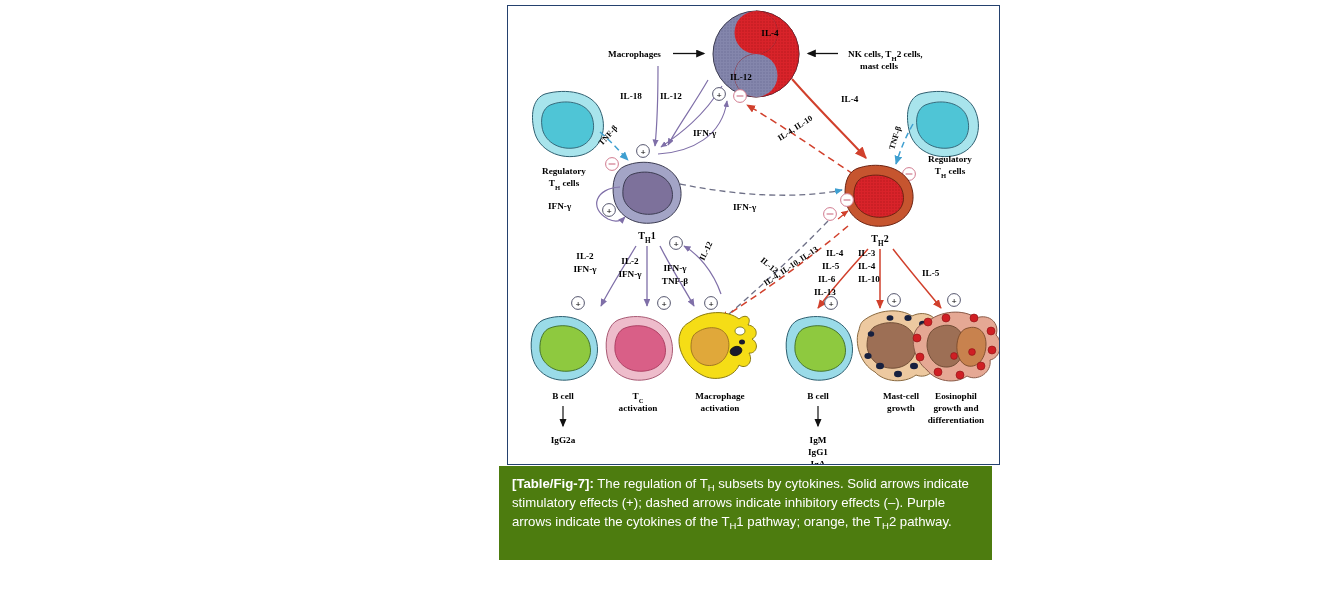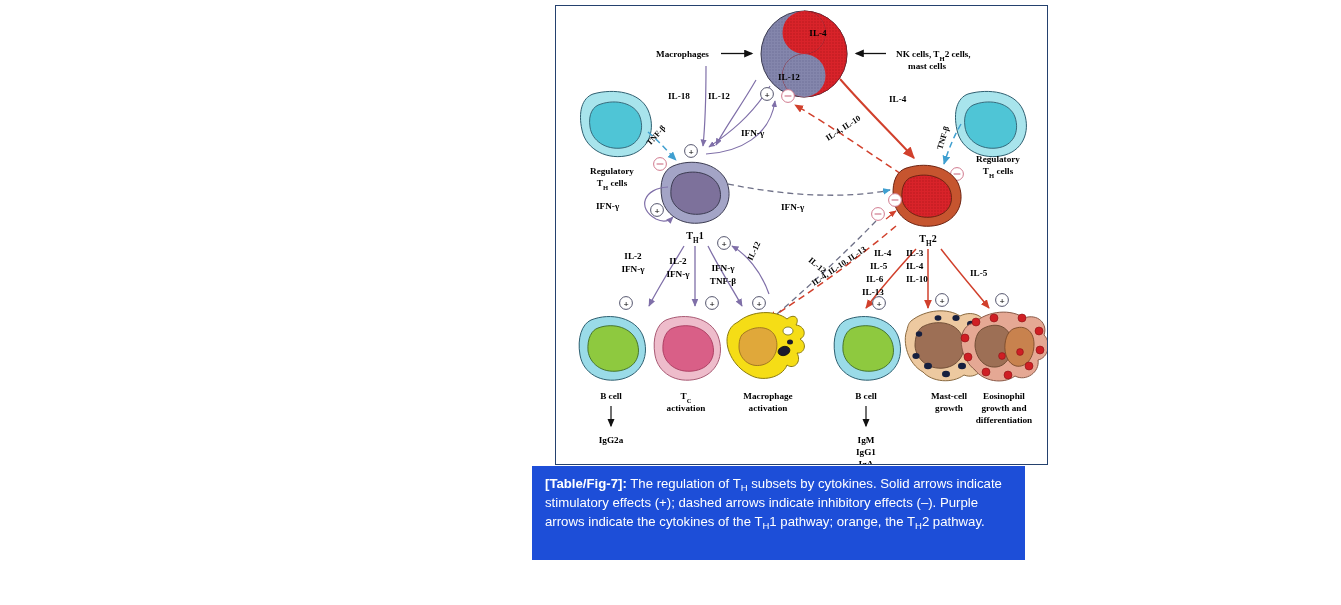--- a/index.html
+++ b/index.html
@@ -13,30 +13,29 @@
   #page { position: relative; width: 1341px; height: 605px; background:#fff; }
 
   
   #figure-frame {
     position: absolute;
     left: 507px; top: 5px;
     width: 493px; height: 460px;
     border: 1.5px solid #24416e;
     background: #ffffff;
     overflow: hidden;
-    margin-left: 48px;
   }
   #figure-svg { position:absolute; left:0; top:0; width:493px; height:460px; }
 
   
   #caption-bar {
     position: absolute;
-    left: 532px; top: 466px;
+    left: 499px; top: 466px;
     width: 493px; height: 94px;
-    background: #1d4ed8;
+    background: #4d7c0f;
     color: #ffffff;
     font-family: "Liberation Sans", sans-serif;
     font-size: 13.2px;
     line-height: 1.42;
     padding: 9px 12px 8px 13px;
   }
   #caption-bar b { font-weight: bold; }
   .sub { font-size: 0.72em; vertical-align: -0.28em; }
 
   

